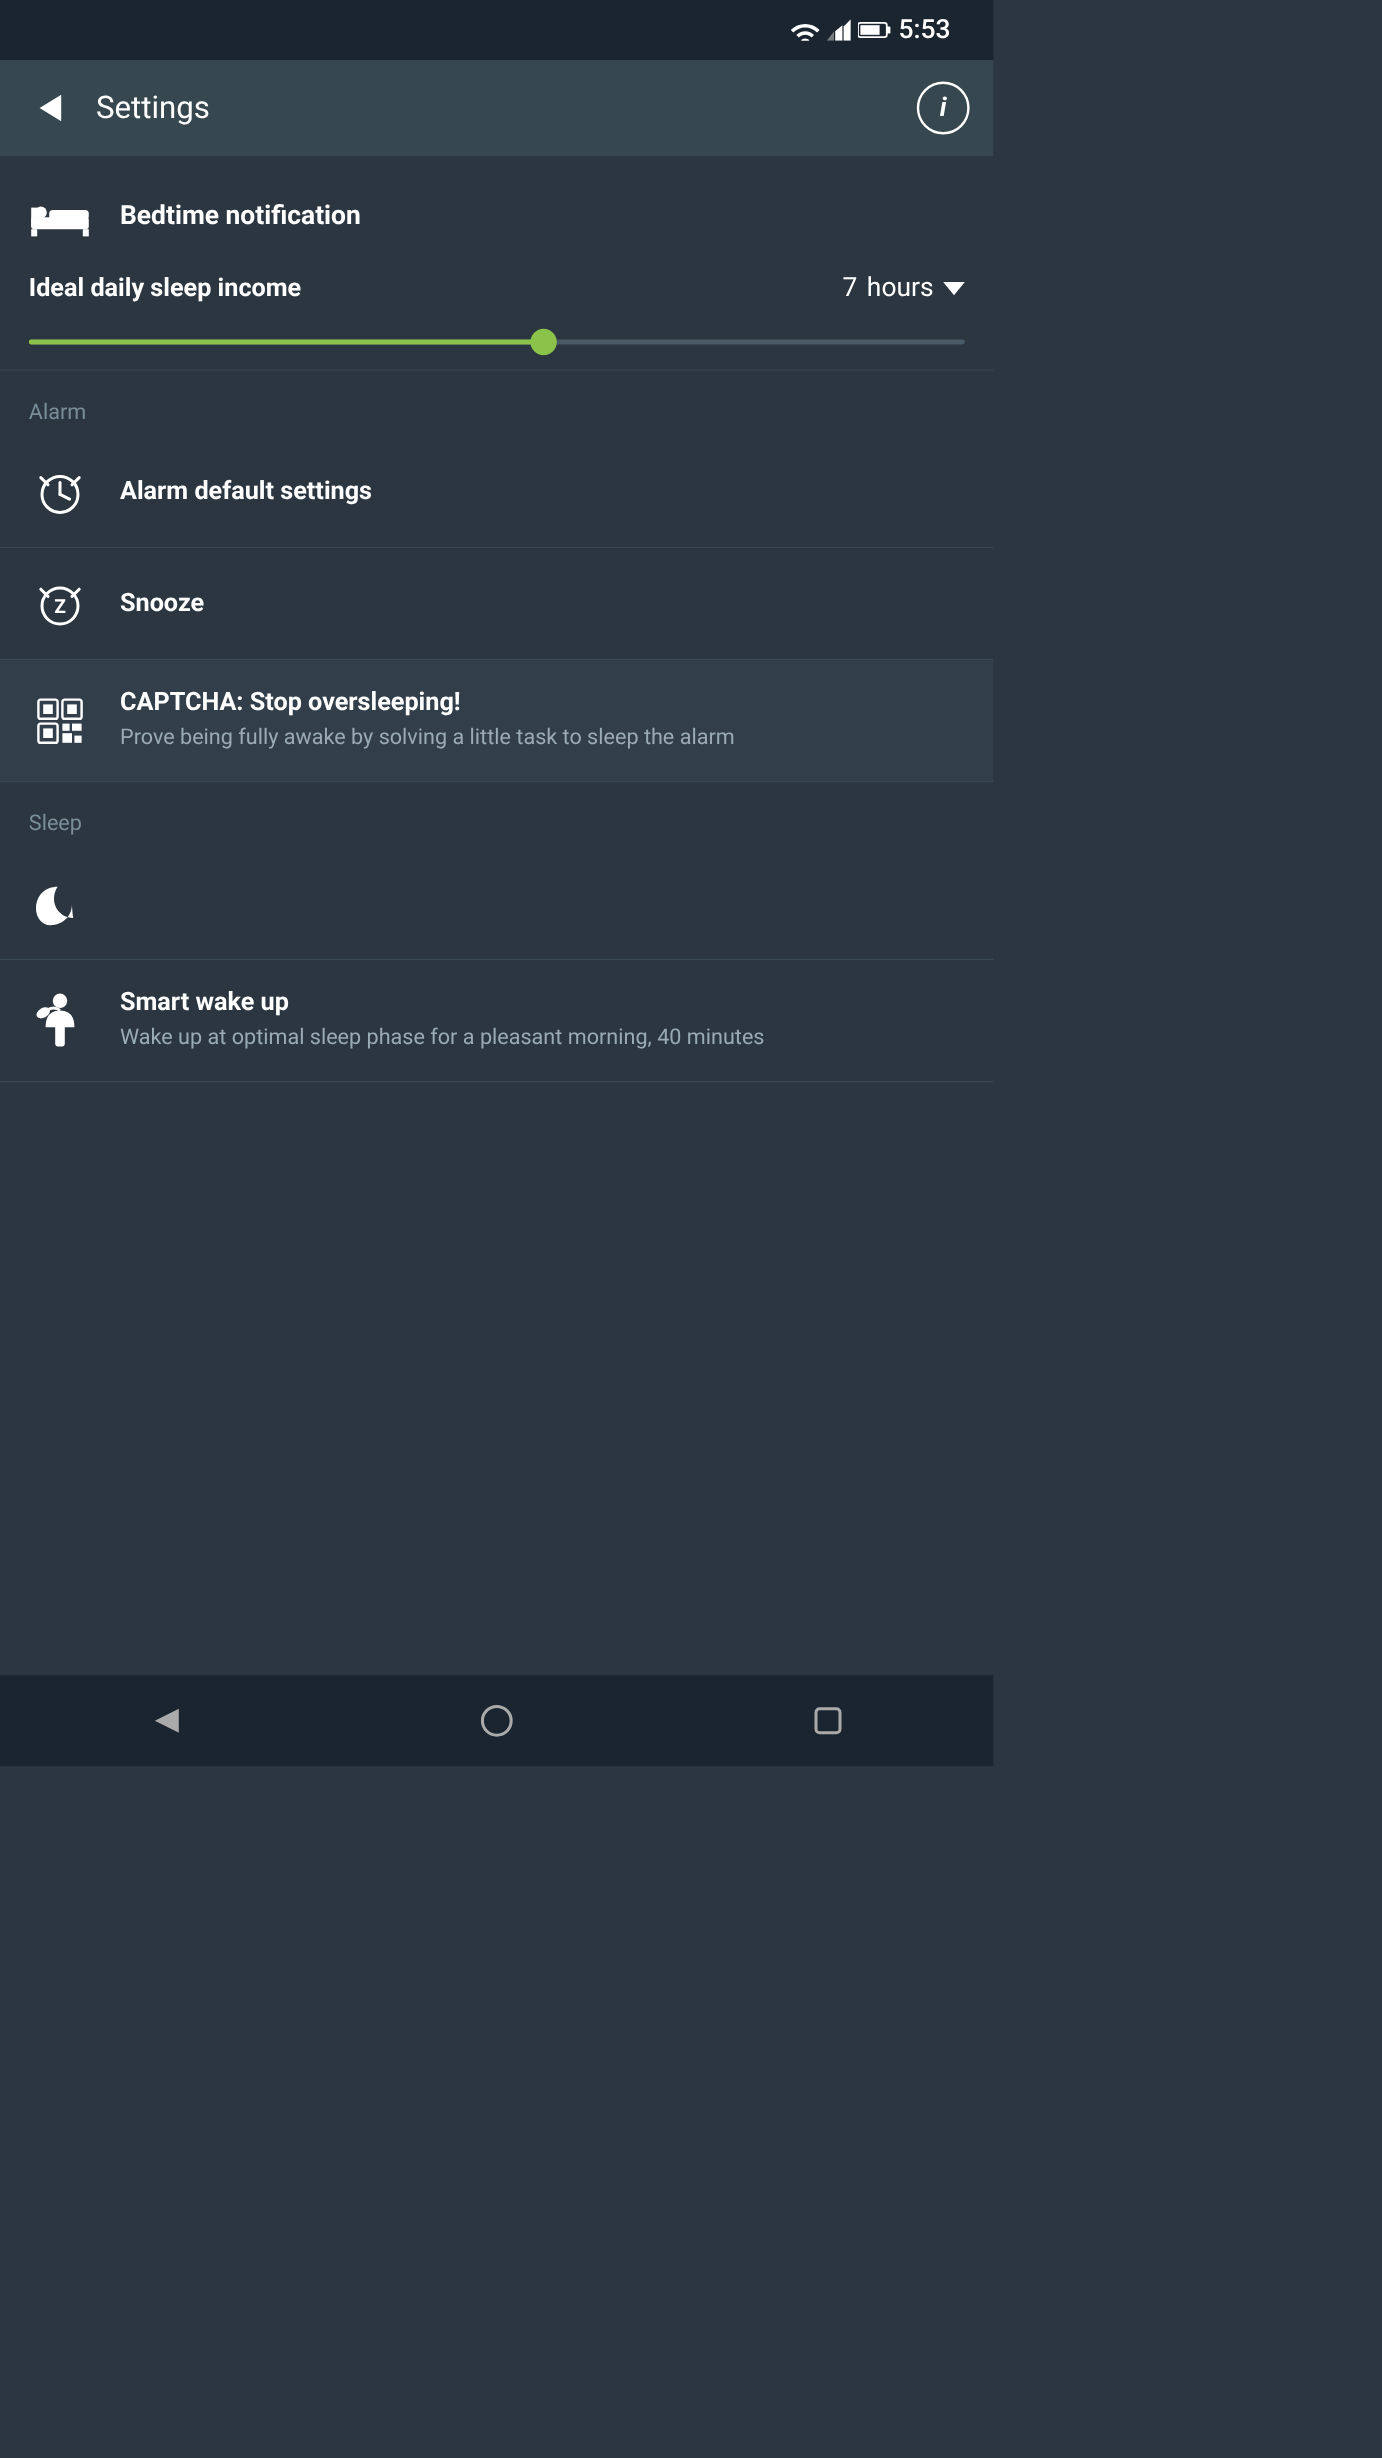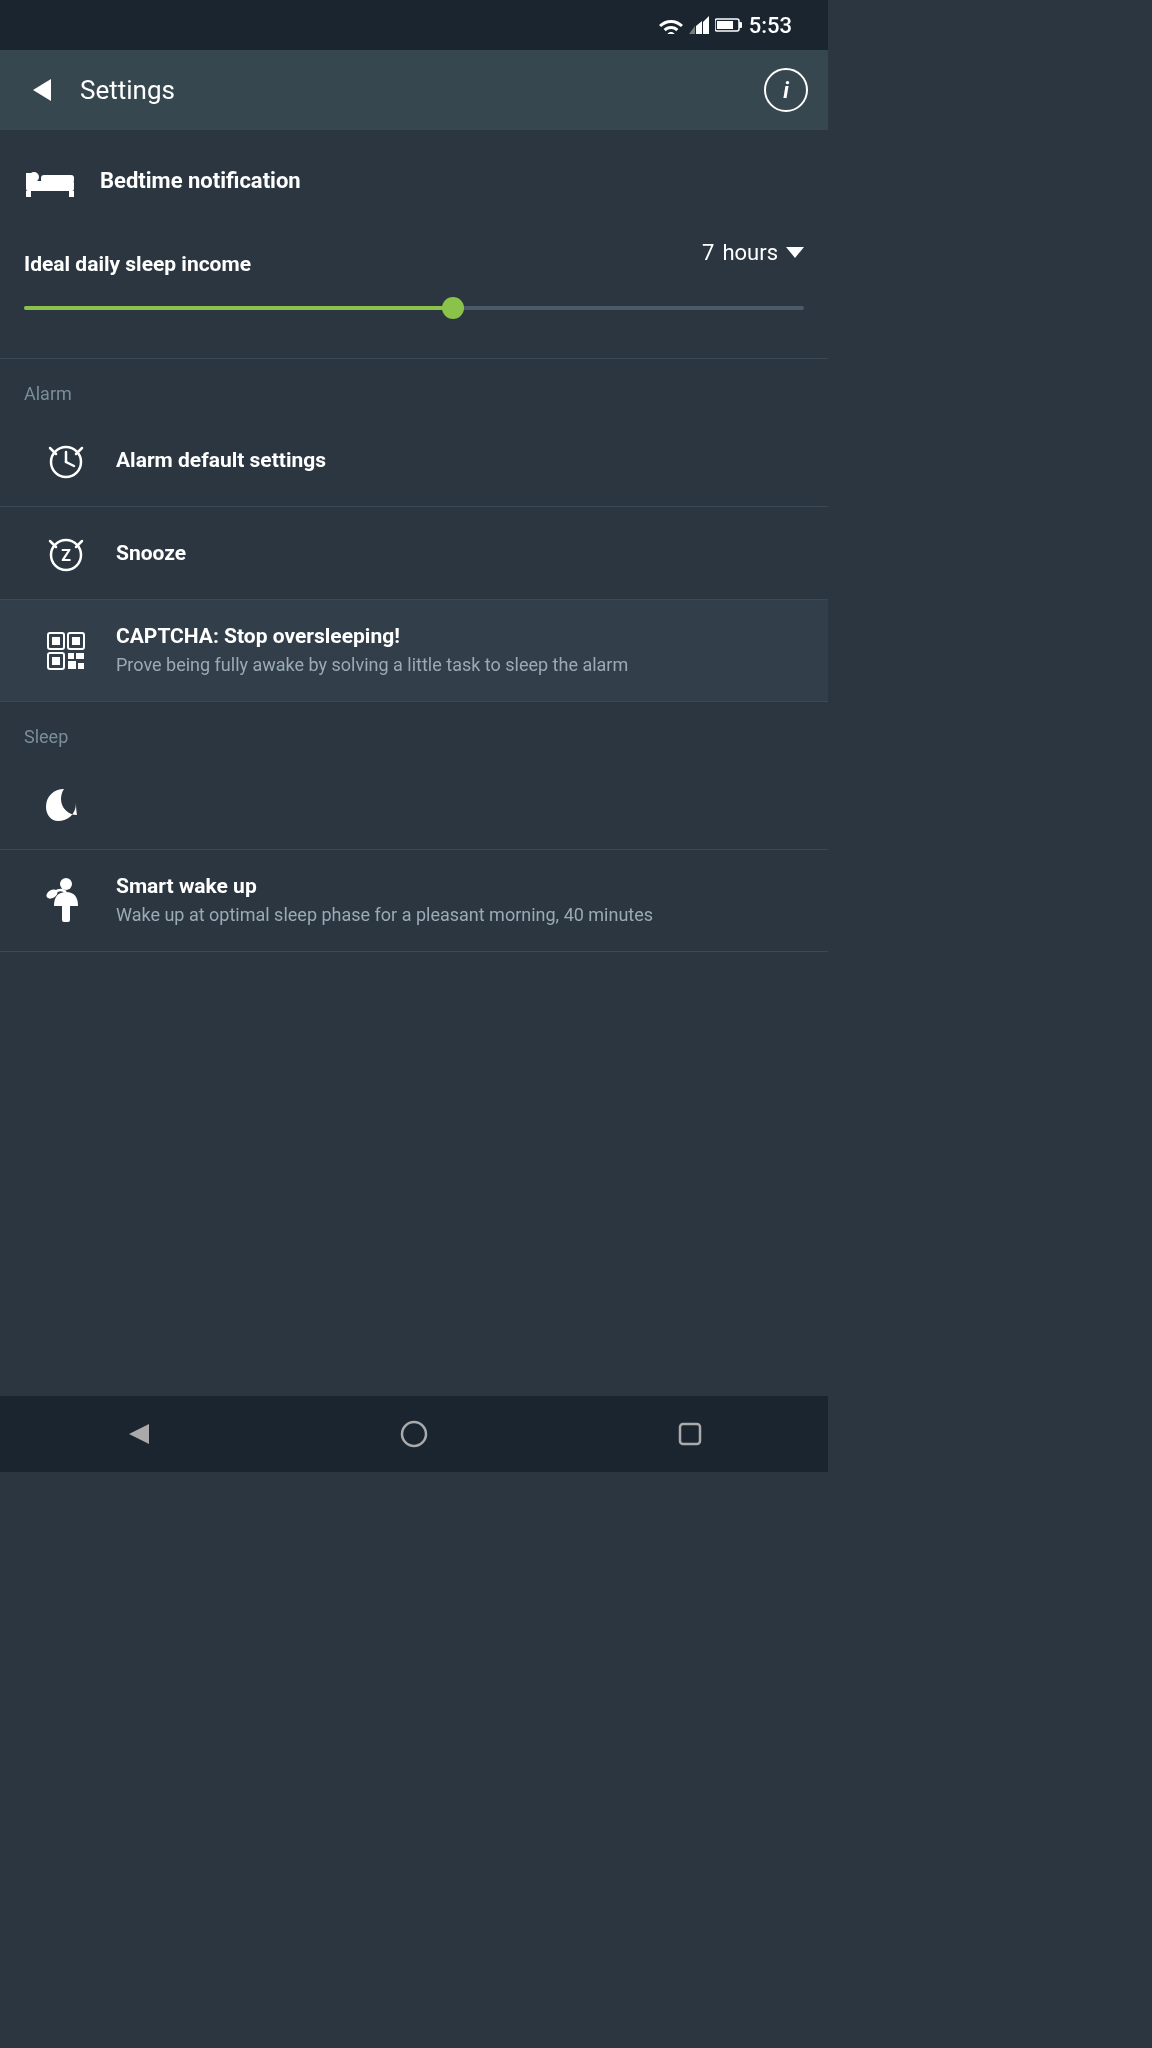--- a/index.html
+++ b/index.html
@@ -82,21 +82,21 @@
     .info-btn span {
       font-size: 22px;
       font-weight: 700;
       color: #ffffff;
       font-style: italic;
     }
 
     
     .bedtime-section {
       background: #2b3640;
-      padding: 30px 24px 40px 24px;
+      padding: 30px 24px 13px 24px;
       border-bottom: 1px solid #3a4a55;
       text-align: right;
     }
     .bedtime-row {
       display: flex;
       align-items: center;
       gap: 24px;
       margin-bottom: 28px;
     }
     .bedtime-icon {
@@ -117,21 +117,20 @@
     .sleep-income-row {
       display: flex;
       align-items: center;
       justify-content: space-between;
       margin-bottom: 22px;
     }
     .sleep-income-label {
       font-size: 21px;
       font-weight: 700;
       color: #ffffff;
-      margin-top: 24px;
     }
     .sleep-income-value {
       display: flex;
       align-items: center;
       gap: 8px;
       cursor: pointer;
     }
     .sleep-income-hours {
       font-size: 22px;
       color: #ffffff;
@@ -180,21 +179,21 @@
       padding: 24px 24px 10px 24px;
       font-size: 18px;
       color: #7a8e9a;
       background: #2b3640;
     }
 
     
     .list-item {
       display: flex;
       align-items: center;
-      padding: 24px 40px;
+      padding: 24px 24px;
       background: #2b3640;
       border-bottom: 1px solid #3a4a55;
       cursor: pointer;
       gap: 24px;
       min-height: 90px;
     }
     .list-item.highlighted {
       background: #323f4a;
     }
     .item-icon {

